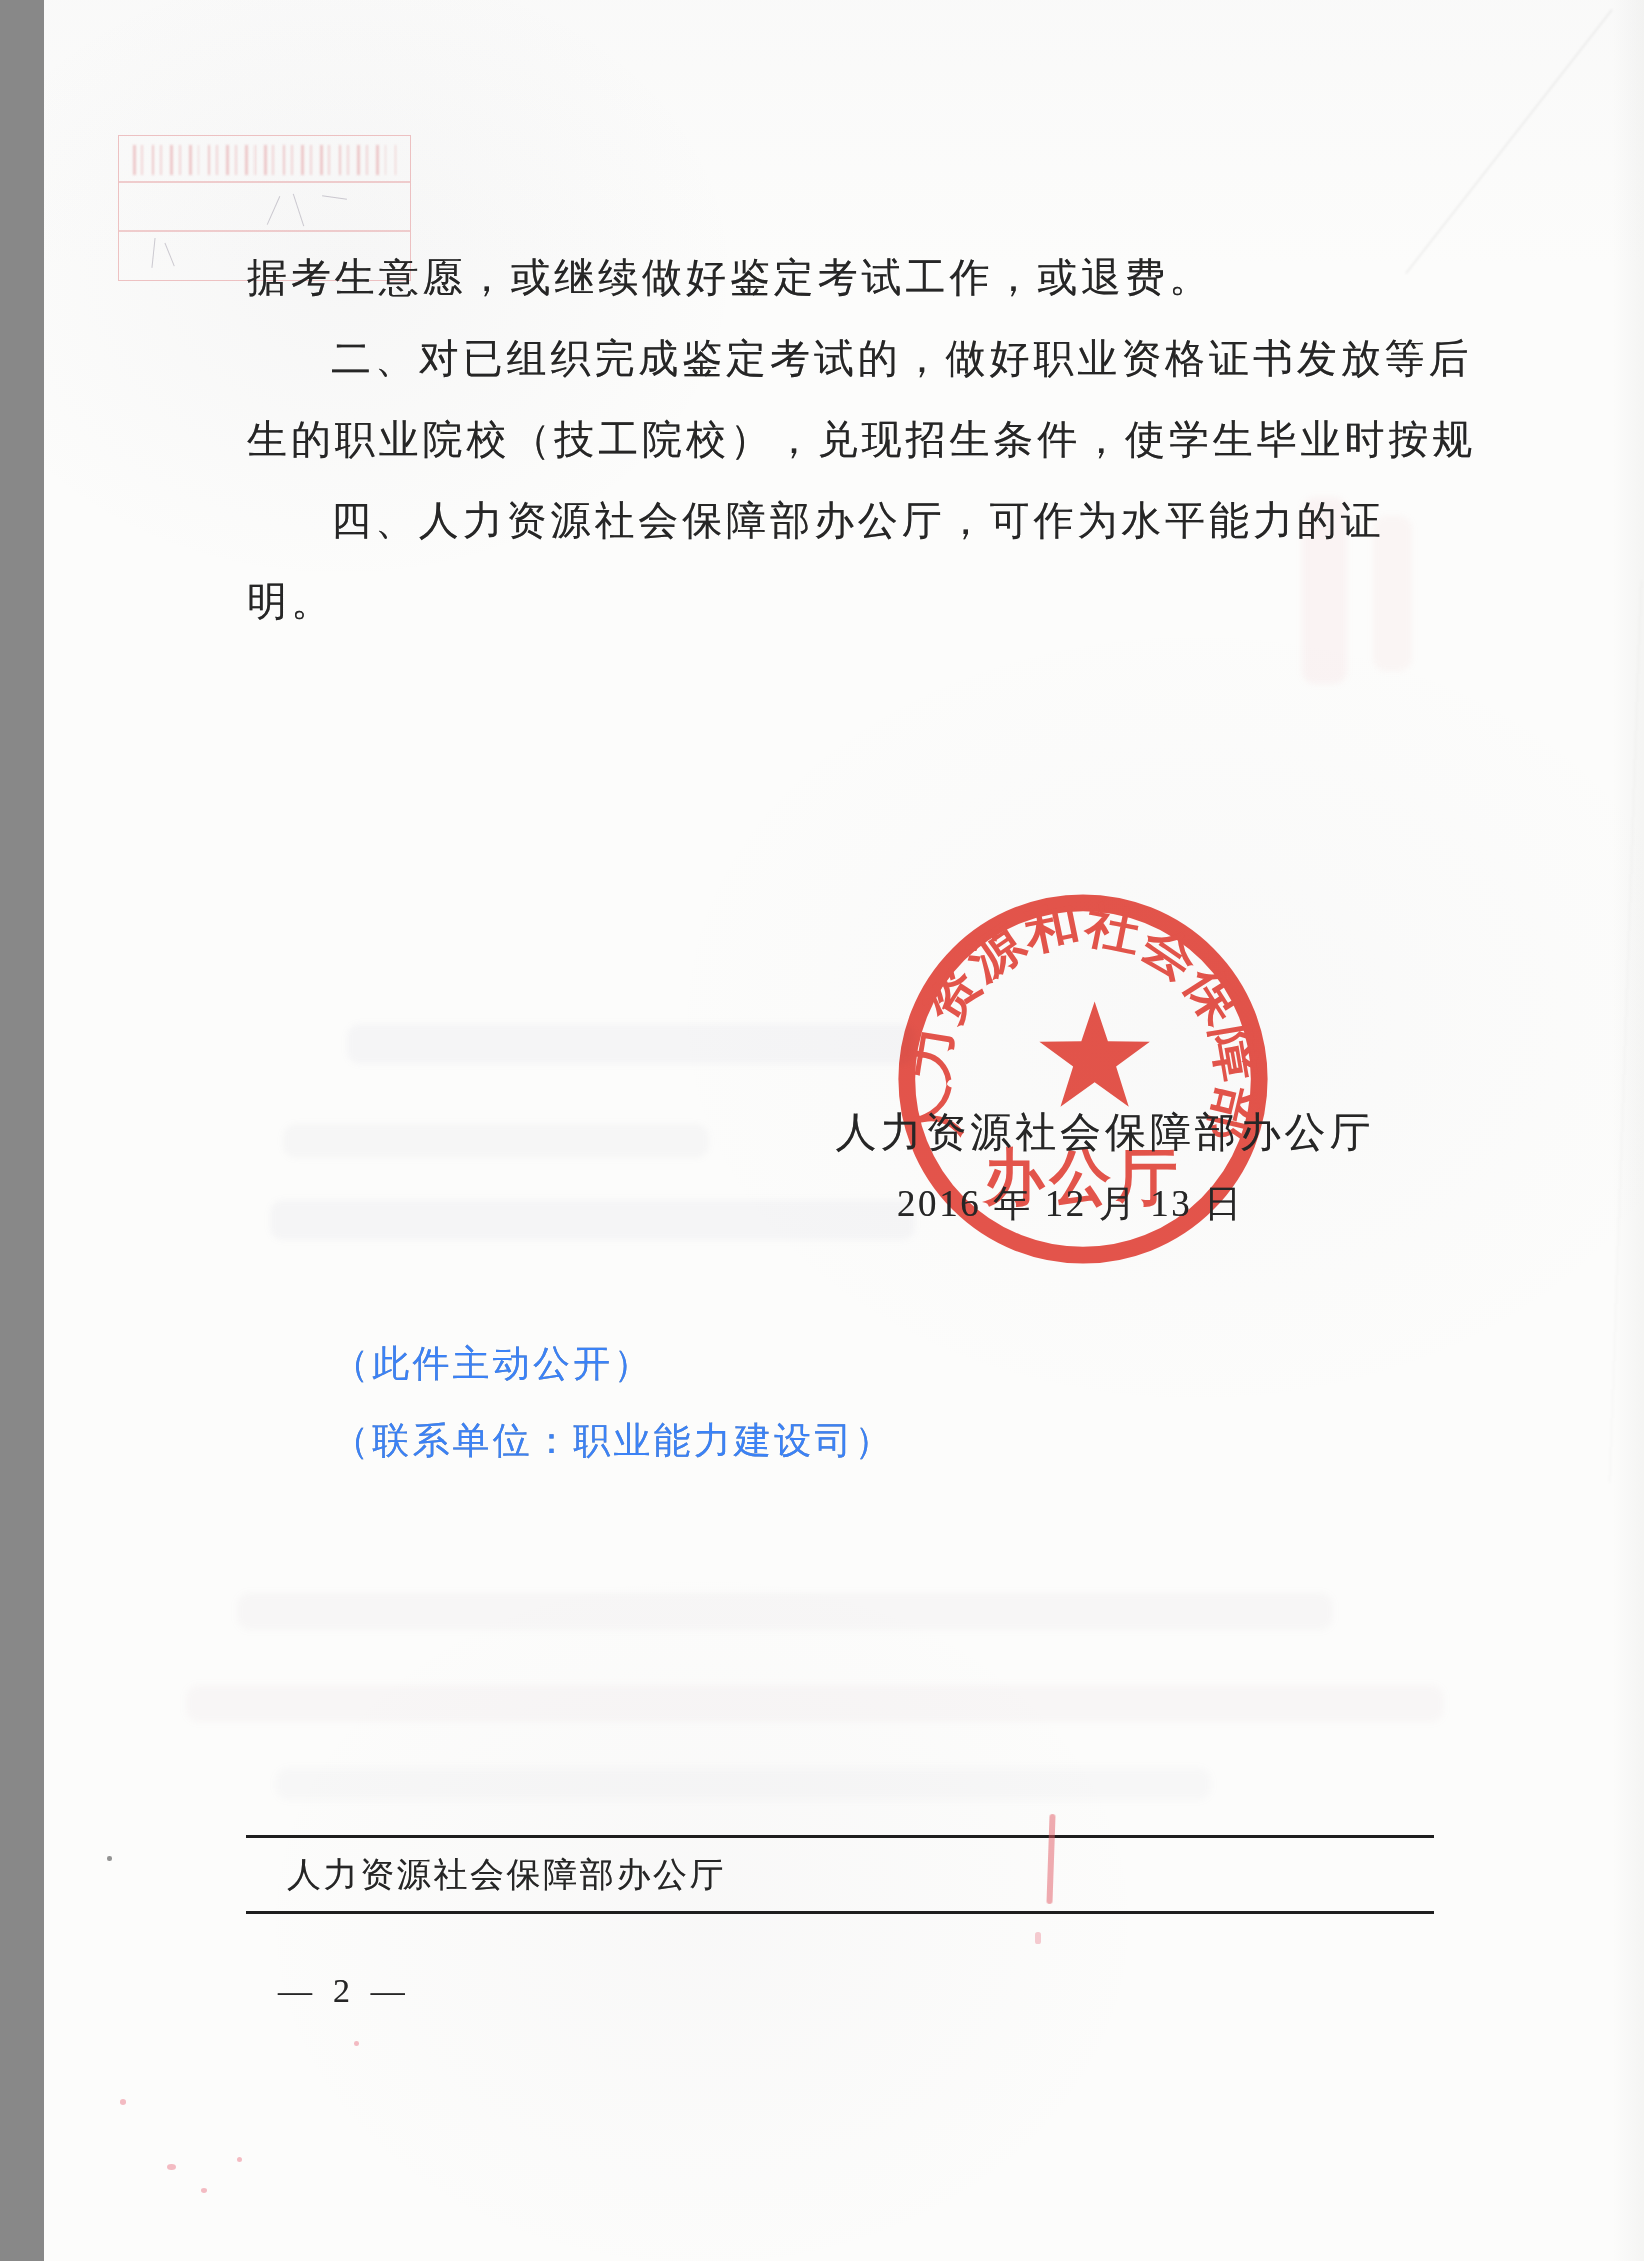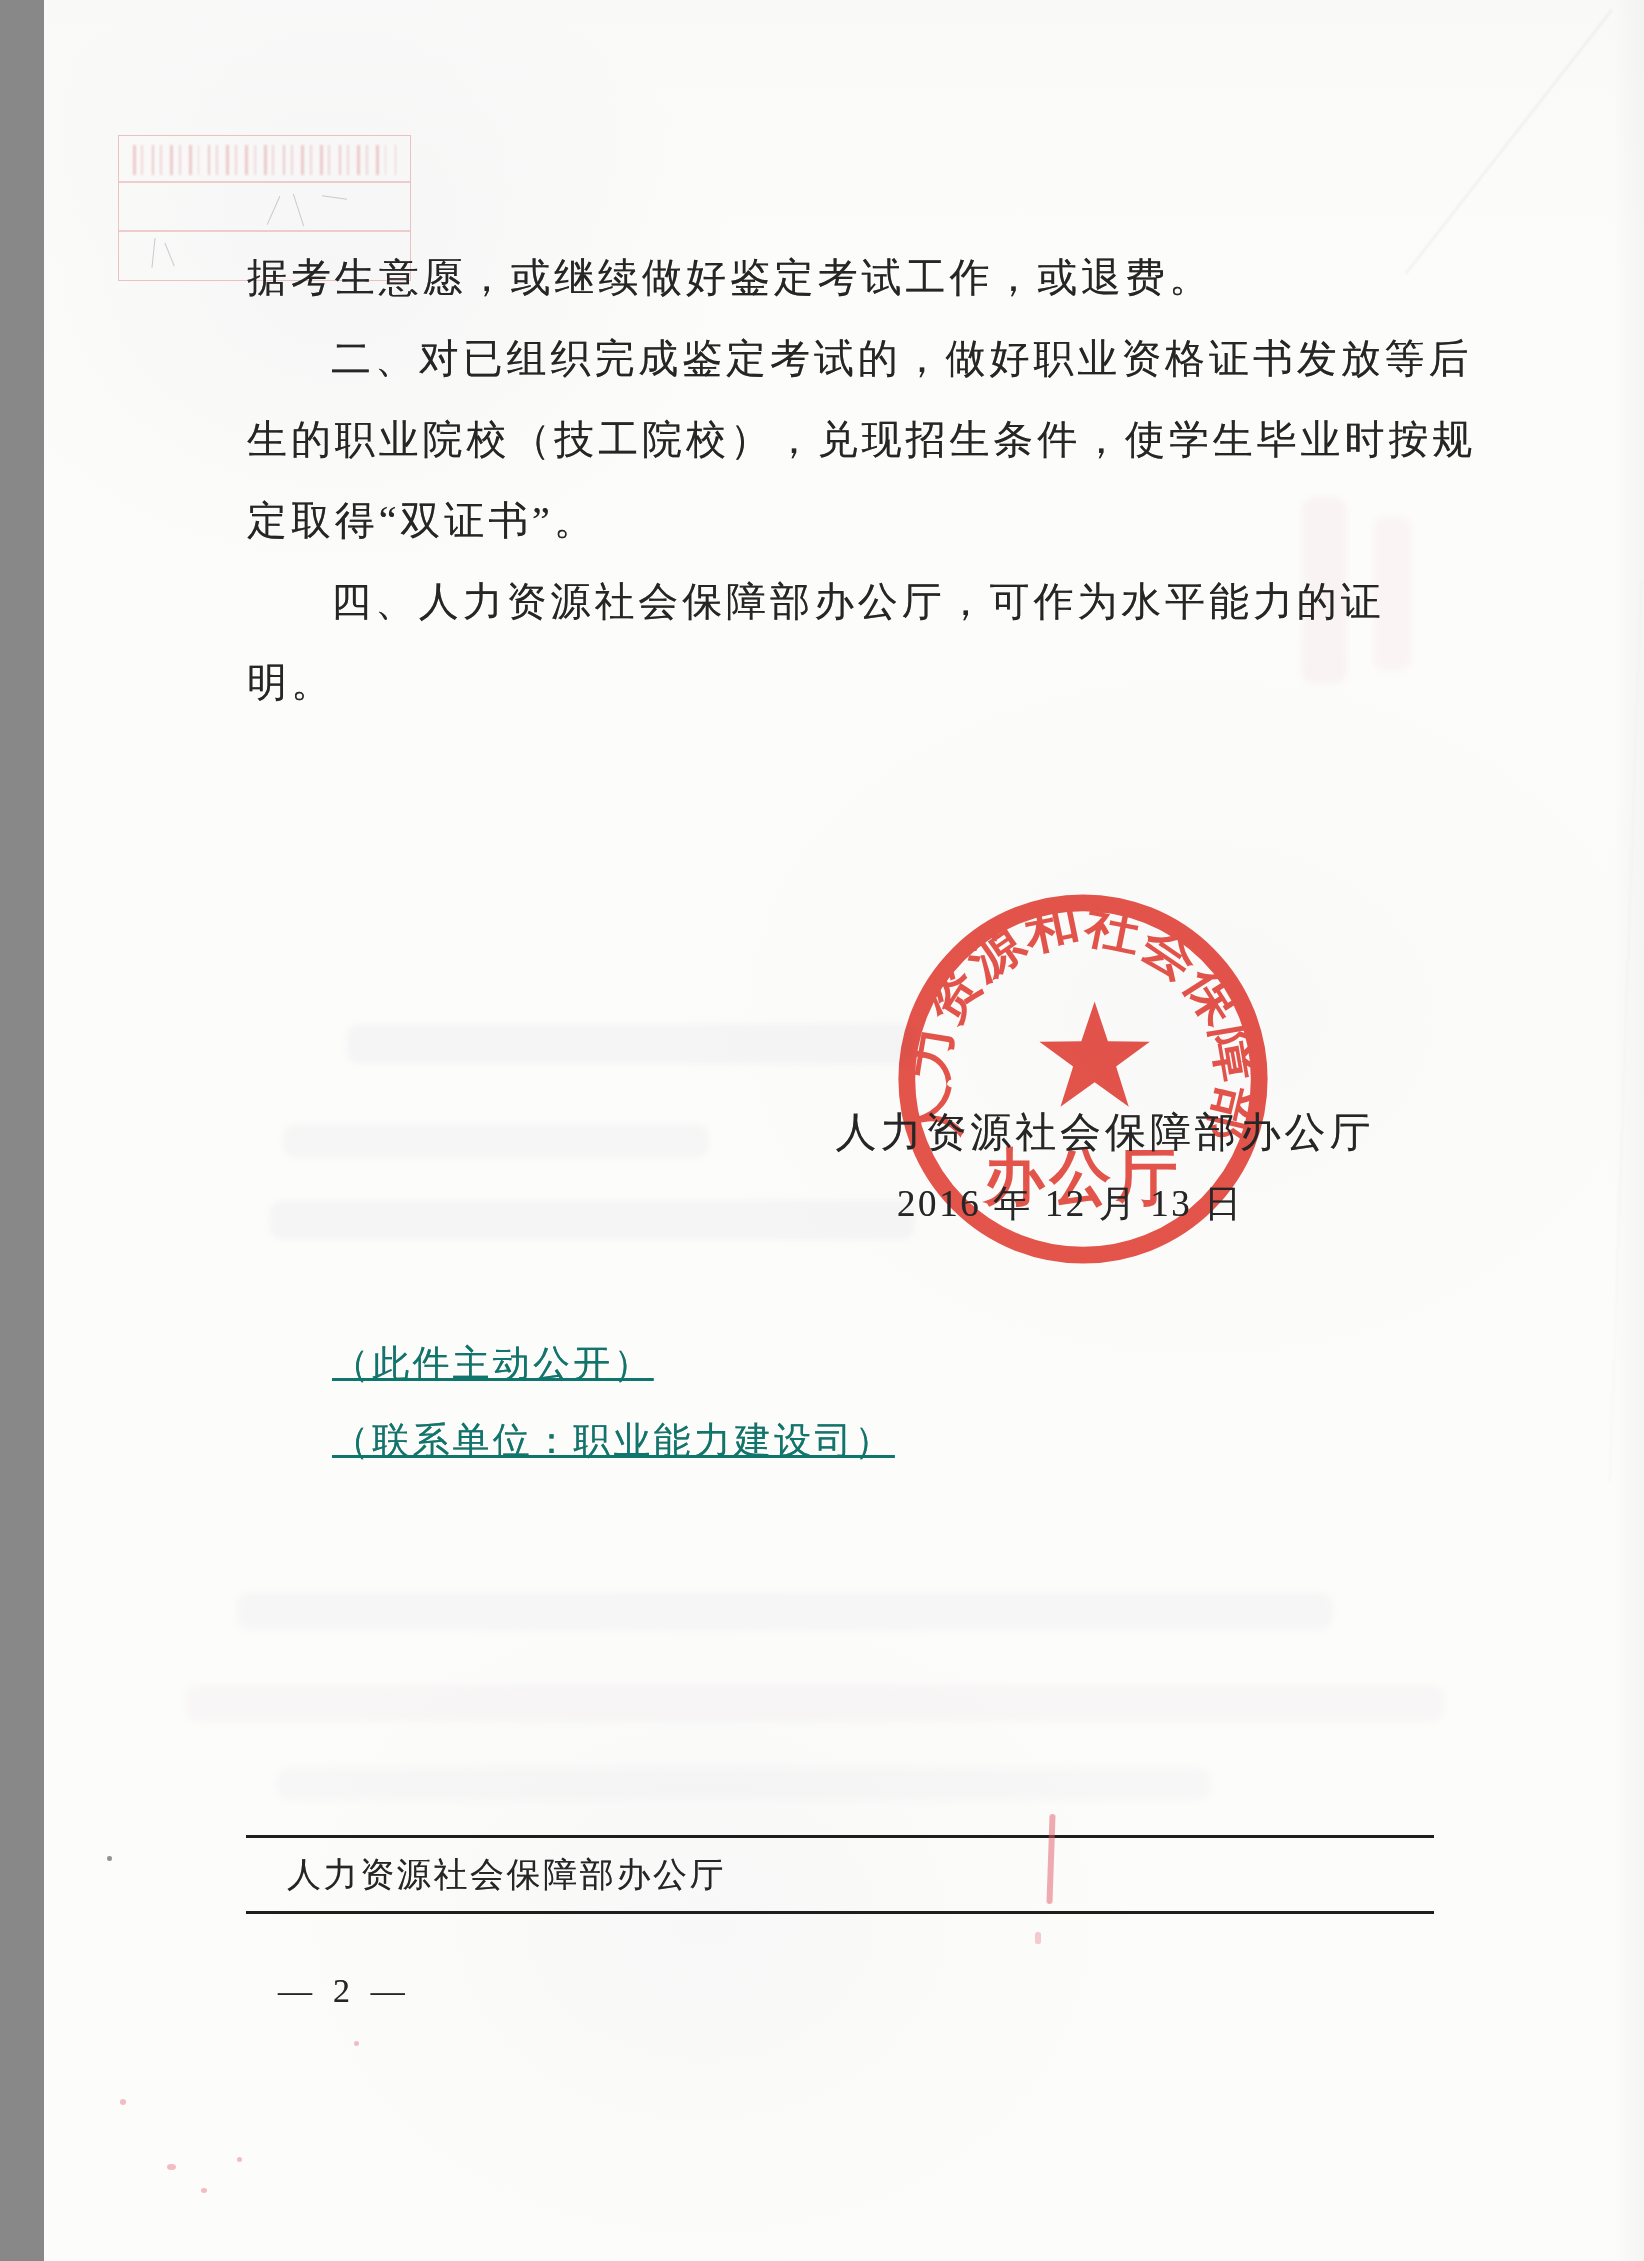--- a/index.html
+++ b/index.html
@@ -91,23 +91,22 @@
   }
   .sign-date{
     position:absolute;left:853px;top:1179px;
     font-size:37px;letter-spacing:2.6px;color:#262626;white-space:pre;
     text-shadow:0 0 0.6px rgba(40,40,40,0.55);
   }
 
   
   .note{
     position:absolute;left:288px;
-    font-size:37px;letter-spacing:3.2px;color:#0f766e;white-space:nowrap;
+    font-size:37px;letter-spacing:3.2px;color:#3b82f6;white-space:nowrap;
     text-shadow:0 0 0.6px rgba(40,40,40,0.55);
-    text-decoration:underline;
   }
   .note1{top:1339px;} .note2{top:1416px;}
 
   
   .footer{
     position:absolute;left:202px;top:1835px;width:1188px;height:79px;
     border-top:3.9px solid #1e1e1e;border-bottom:3.9px solid #1e1e1e;
     box-sizing:border-box;
     display:flex;align-items:center;justify-content:space-between;
     padding:0 24.5px 0 41px;
@@ -158,21 +157,20 @@
   <div class="ghost g4"></div>
   <div class="ghost g5"></div>
   <div class="ghost g6"></div>
   <div class="ghost g7"></div>
   <div class="ghost g8"></div>
 
   <div class="body-text">
     <div class="line">据考生意愿，或继续做好鉴定考试工作，或退费。</div>
     <div class="line indent">二、对已组织完成鉴定考试的，做好职业资格证书发放等后</div>
     <div class="line">生的职业院校（技工院校），兑现招生条件，使学生毕业时按规</div>
-    <div class="line">定取得“双证书”。</div>
     <div class="line indent">四、人力资源社会保障部办公厅，可作为水平能力的证</div>
     <div class="line">明。</div>
   </div>
 
   <div class="seal">
     <svg width="426" height="426" viewBox="0 0 660 660">
       <circle cx="330" cy="330" r="273" fill="none" stroke="#e5483e" stroke-width="26"></circle>
       <path id="sealArc" d="M 137.9 419.6 A 212 212 0 1 1 522.1 419.6" fill="none"></path>
       <text font-size="76" fill="#e5483e" font-family="Liberation Serif, DejaVu Serif, serif" font-weight="bold">
         <textPath href="#sealArc" startOffset="0" textLength="850" lengthAdjust="spacingAndGlyphs">人力资源和社会保障部</textPath>

